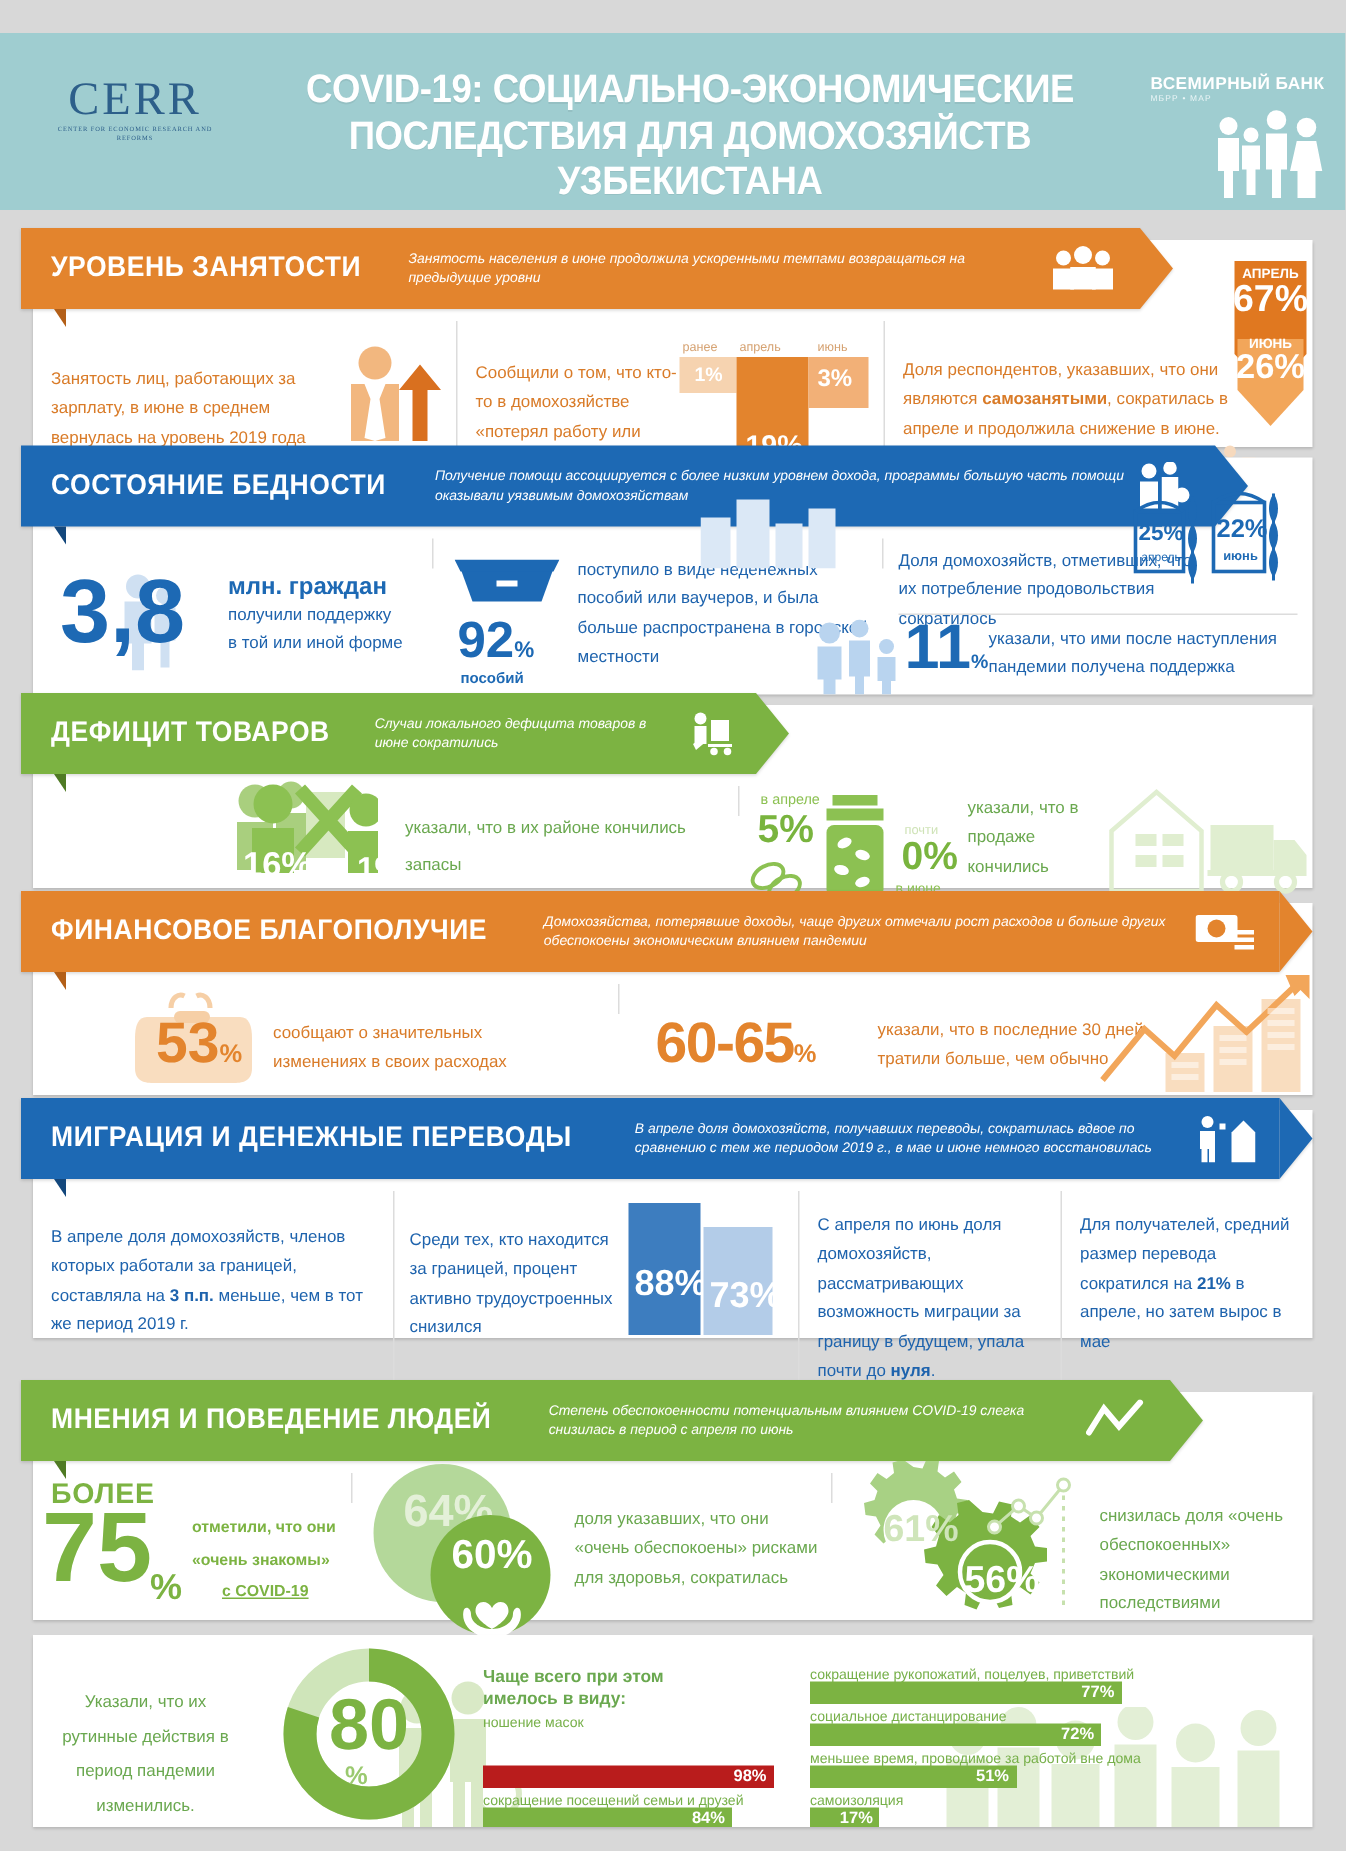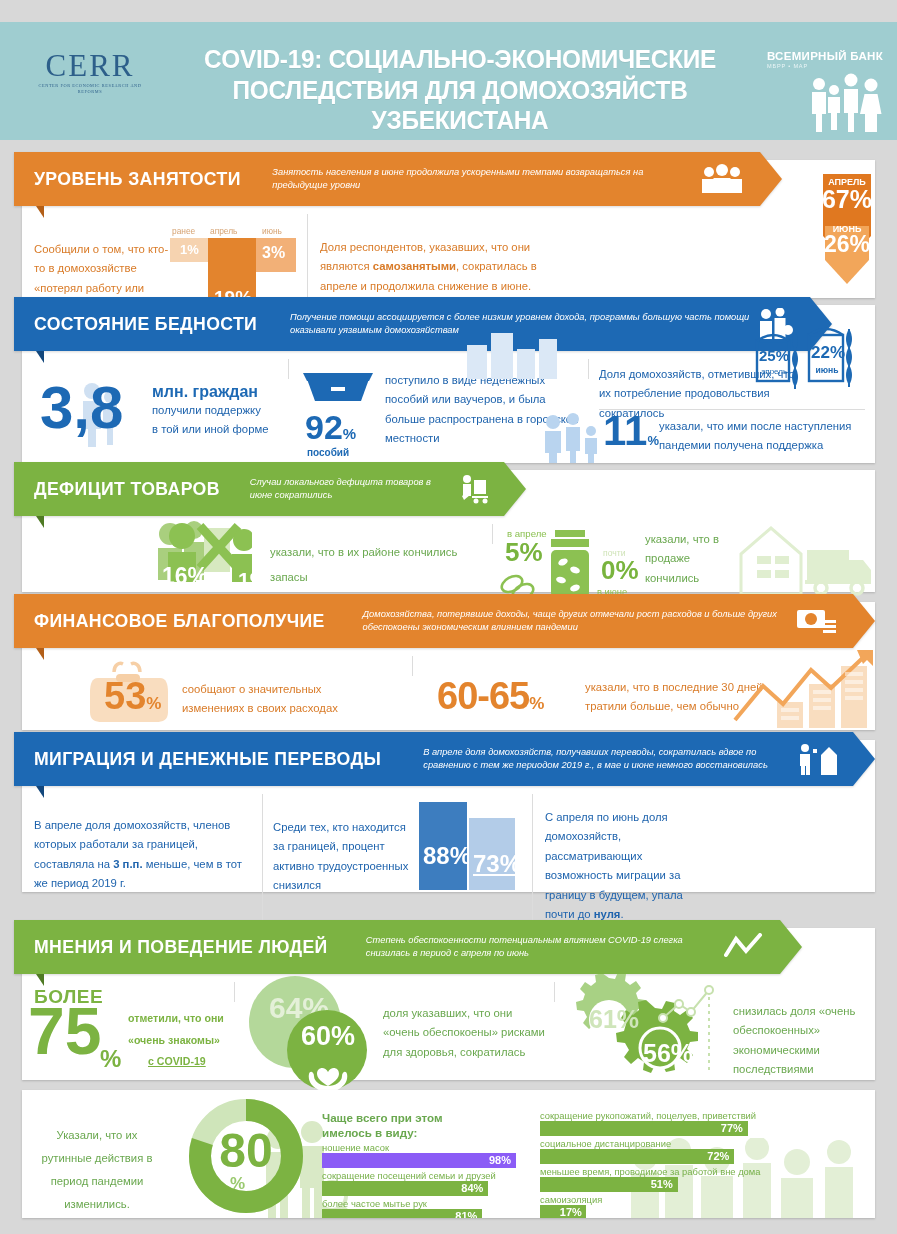--- a/index.html
+++ b/index.html
@@ -145,20 +145,29 @@
           </g>
             </svg>
         </span>
       </div>
       <div class="ribbon-tail" style="border-color:transparent transparent transparent #e3842d;"></div>
     </div>
     <div class="ribbon-fold" style="left:14px;top:46px;border-color:transparent #b35f18 transparent transparent;"></div>
 
     <div class="inner">
 
+      <div class="col" style="width:282px;">
+        <div class="txt or" style="width:190px;padding-top:20px;">Занятость лиц, работающих за зарплату, в июне в среднем вернулась на уровень 2019 года</div>
+        <svg class="abs" style="right:6px;top:16px;" width="78" height="66" viewBox="0 0 78 66">
+          <circle cx="30" cy="12" r="11" fill="#f2b77f"></circle>
+          <path d="M14 26h32v38H14z" fill="#f2b77f"></path>
+          <path d="M30 26 l7 0 -4 10 4 26 -7 2 -7-2 4-26 -4-10z" fill="#fff"></path>
+          <path d="M55 64V30h-9l14-17 14 17h-9v34z" fill="#d9701f"></path>
+        </svg>
+      </div>
 
       <div class="col" style="width:285px;">
         <div class="txt or" style="width:138px;padding-top:16px;">Сообщили о том, что кто-то в домохозяйстве «потерял работу или перестал работать»</div>
 
         <div class="abs" style="left:148px;top:12px;width:128px;height:86px;">
           <div class="abs" style="left:2px;top:0;font-size:8.4px;color:#d6a373;">ранее</div>
           <div class="abs" style="left:40px;top:0;font-size:8.4px;color:#d6a373;">апрель</div>
           <div class="abs" style="left:92px;top:0;font-size:8.4px;color:#d6a373;">июнь</div>
           <div class="abs" style="left:0;top:12px;width:38px;height:24px;background:#f6d3b0;">
             <span class="abs" style="left:10px;top:4px;font-size:13px;font-weight:bold;color:#fff;">1%</span>
@@ -486,26 +495,29 @@
       <div class="col" style="width:240px;">
         <div class="txt bl" style="padding-top:12px;"><span>В апреле доля домохозяйств, членов которых работали за границей, составляла на </span><b>3 п.п.</b><span> меньше, чем в тот же период 2019 г.</span></div>
       </div>
       <div class="col" style="width:270px;">
         <div class="txt bl abs" style="left:10px;top:24px;width:140px;">Среди тех, кто находится за границей, процент активно трудоустроенных снизился</div>
         <div class="abs" style="left:156px;top:6px;width:100px;height:90px;">
           <div class="abs" style="left:0;bottom:0;width:48px;height:88px;background:#3d7dbf;">
             <span class="abs big" style="left:4px;bottom:22px;color:#fff;font-size:24px;">88%</span>
           </div>
           <div class="abs" style="left:50px;bottom:0;width:46px;height:72px;background:#b3cce8;">
-            <span class="abs big" style="left:4px;bottom:14px;color:#fff;font-size:24px;text-decoration:underline;">73%</span>
+            <span class="abs big" style="left:4px;bottom:14px;color:#fff;font-size:24px;">73%</span>
           </div>
         </div>
       </div>
       <div class="col" style="width:175px;">
         <div class="txt bl" style="padding-top:4px;"><span>С апреля по июнь доля домохозяйств, рассматривающих возможность миграции за границу в будущем, упала почти до </span><b>нуля</b><span>.</span></div>
+      </div>
+      <div class="col" style="width:168px;">
+        <div class="txt bl" style="padding-top:4px;"><span>Для получателей, средний размер перевода сократился на </span><b>21%</b><span> в апреле, но затем вырос в мае</span></div>
       </div>
     </div>
   </div>
 
   <div class="card" style="top:928px;height:152px;">
     <div class="ribbon">
       <div class="ribbon-body bg-green">
         <span class="ribbon-title">МНЕНИЯ И ПОВЕДЕНИЕ ЛЮДЕЙ</span>
         <span class="ribbon-sub" style="max-width:350px;">Степень обеспокоенности потенциальным влиянием COVID-19 слегка снизилась в период с апреля по июнь</span>
         <span class="ribbon-icon">
@@ -615,21 +627,21 @@
         <div class="abs big" style="left:14px;top:28px;width:120px;text-align:center;color:#7cb342;font-size:48px;">80</div>
         <div class="abs big" style="left:58px;top:76px;color:#9ac96f;font-size:17px;">%</div>
       </div>
 
       <div class="col" style="width:210px;border:none;padding-left:0;">
         <div style="color:#6aa84f;font-weight:bold;font-size:11.6px;line-height:1.3;">Чаще всего при этом</div>
         <div style="color:#6aa84f;font-weight:bold;font-size:11.6px;line-height:1.3;margin-bottom:2px;">имелось в виду:</div>
 
         <div>
           <div style="color:#77b04a;font-size:9.4px;">ношение масок</div>
-          <div style="height:15px;background:#8b5cf6;width:98%;position:relative;margin-bottom:2px;">
+          <div style="height:15px;background:#b91c1c;width:98%;position:relative;margin-bottom:2px;margin-top:24px;">
             <span style="position:absolute;right:5px;top:1px;color:#fff;font-size:11px;font-weight:bold;">98%</span>
           </div>
         </div>
         <div>
           <div style="color:#77b04a;font-size:9.4px;">сокращение посещений семьи и друзей</div>
           <div style="height:15px;background:#7cb342;width:84%;position:relative;margin-bottom:2px;">
             <span style="position:absolute;right:5px;top:1px;color:#fff;font-size:11px;font-weight:bold;">84%</span>
           </div>
         </div>
         <div>

